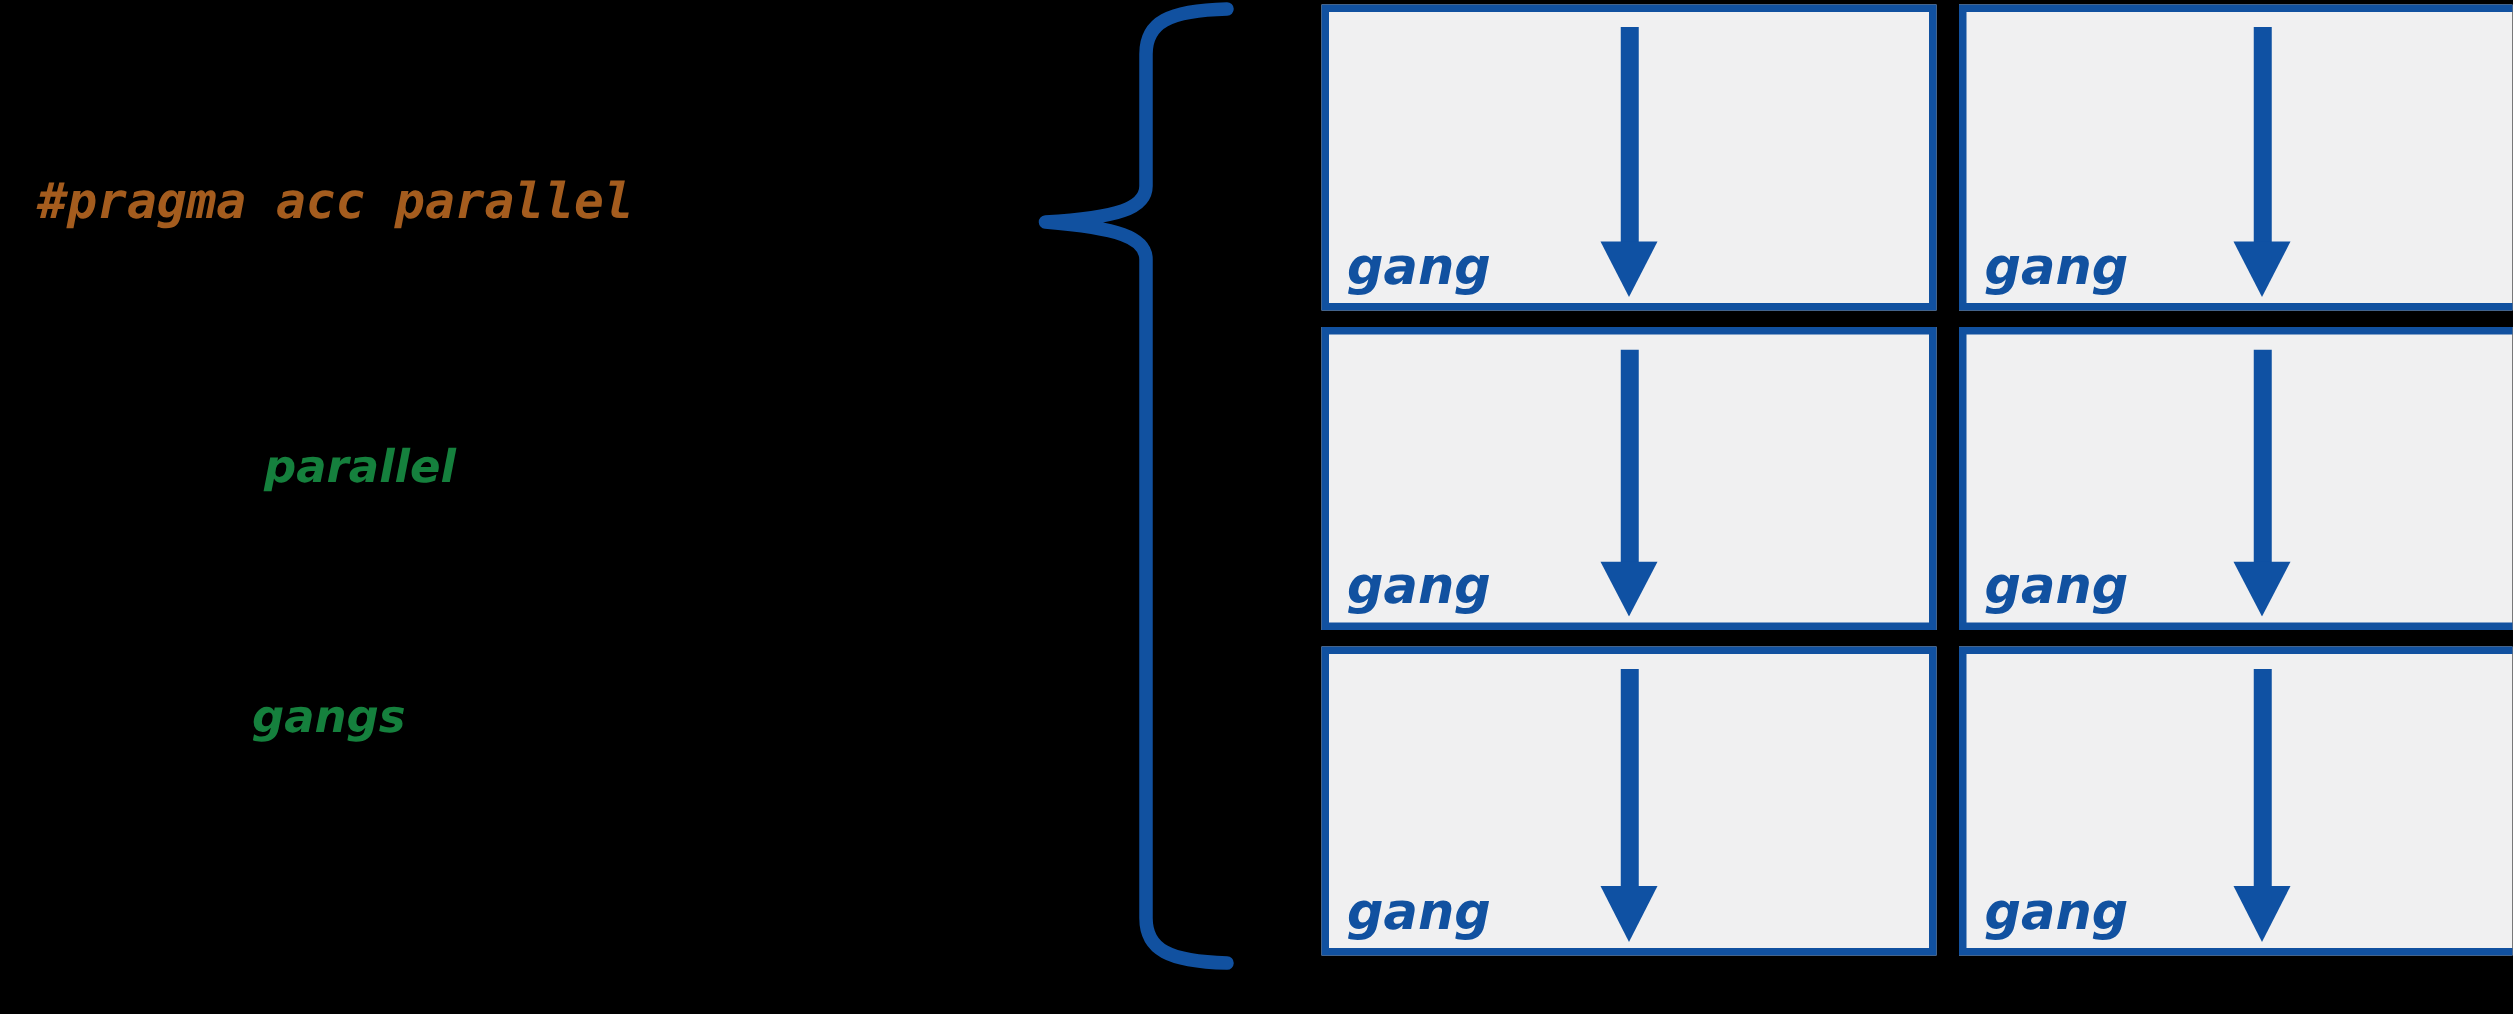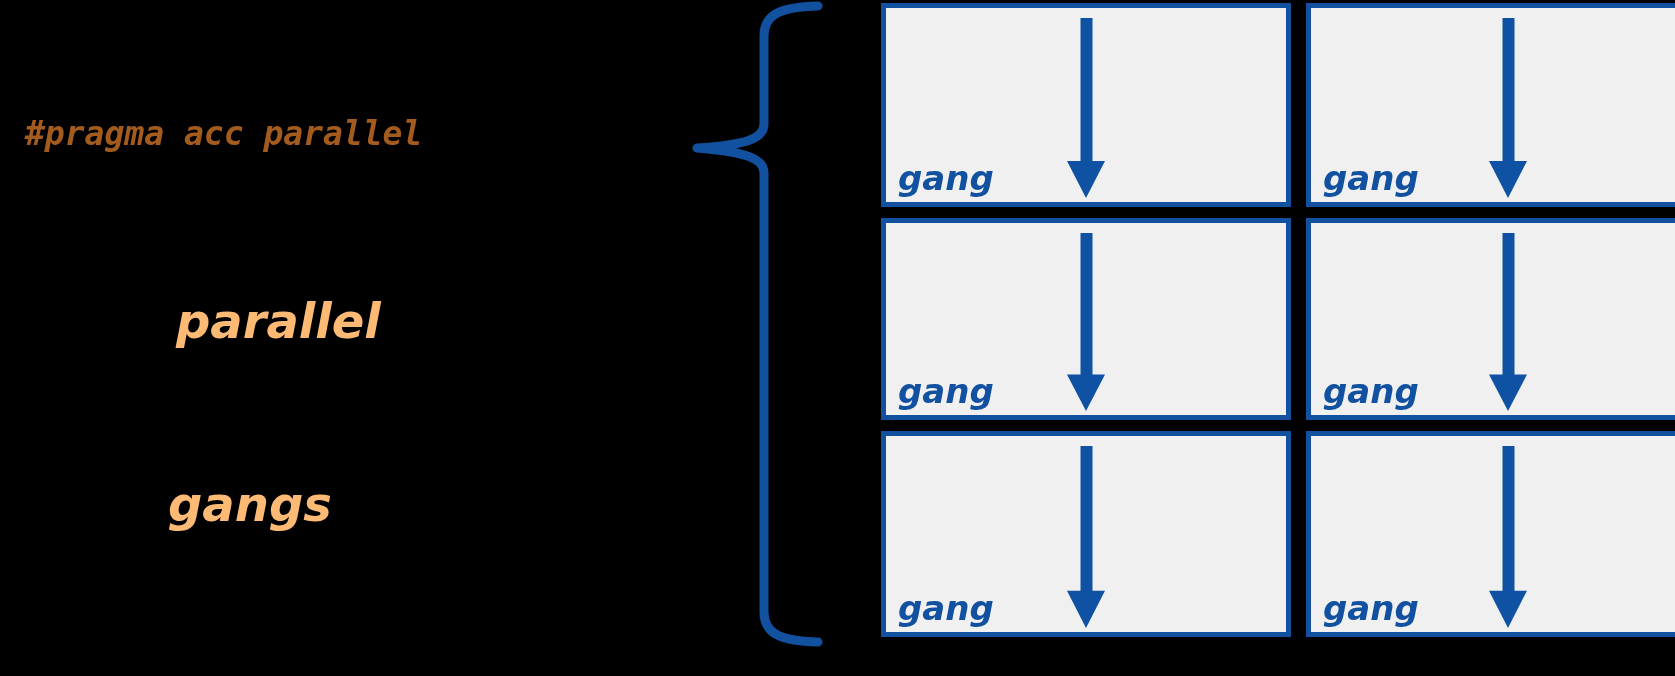--- a/index.html
+++ b/index.html
@@ -20,29 +20,29 @@
     font-size: 33px;
     line-height: 1.1;
     color: #a45c1e;
     white-space: pre;
     font-style: italic;
   }
 
   
   .blue-label {
     position: absolute;
-    color: #fdba74;
+    color: #15803d;
     font-weight: bold;
     font-style: italic;
-    font-size: 48px;
+    font-size: 30px;
     line-height: 1;
     white-space: pre;
   }
   .parallel-label { left: 176px; top: 297px; }
-  .gangs-label    { left: 168px; top: 480px; }
+  .gangs-label    { left: 168px; top: 464px; }
 
   
   .brace-svg {
     position: absolute;
     left: 685px; top: 0px;
     width: 140px; height: 650px;
   }
   .brace-svg path {
     fill: none;
     stroke: #1151a0;

